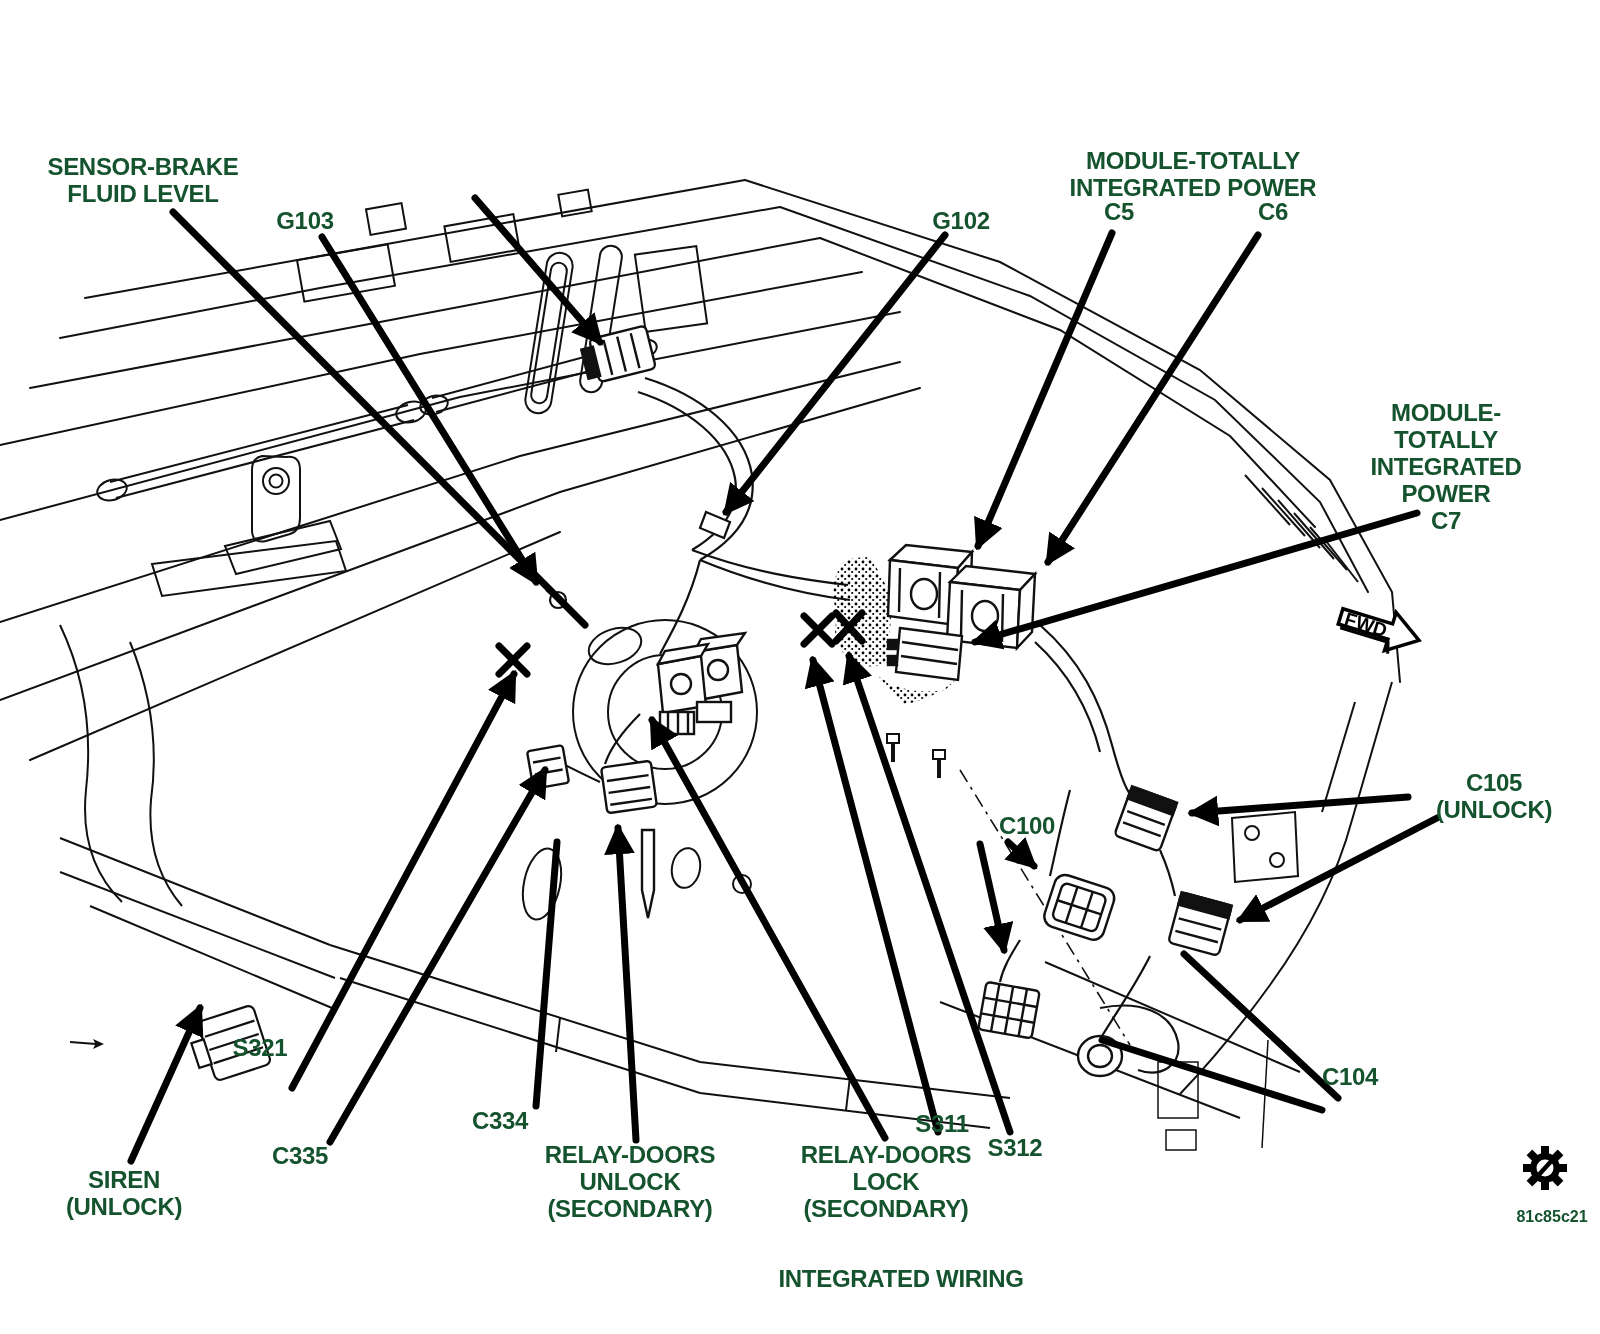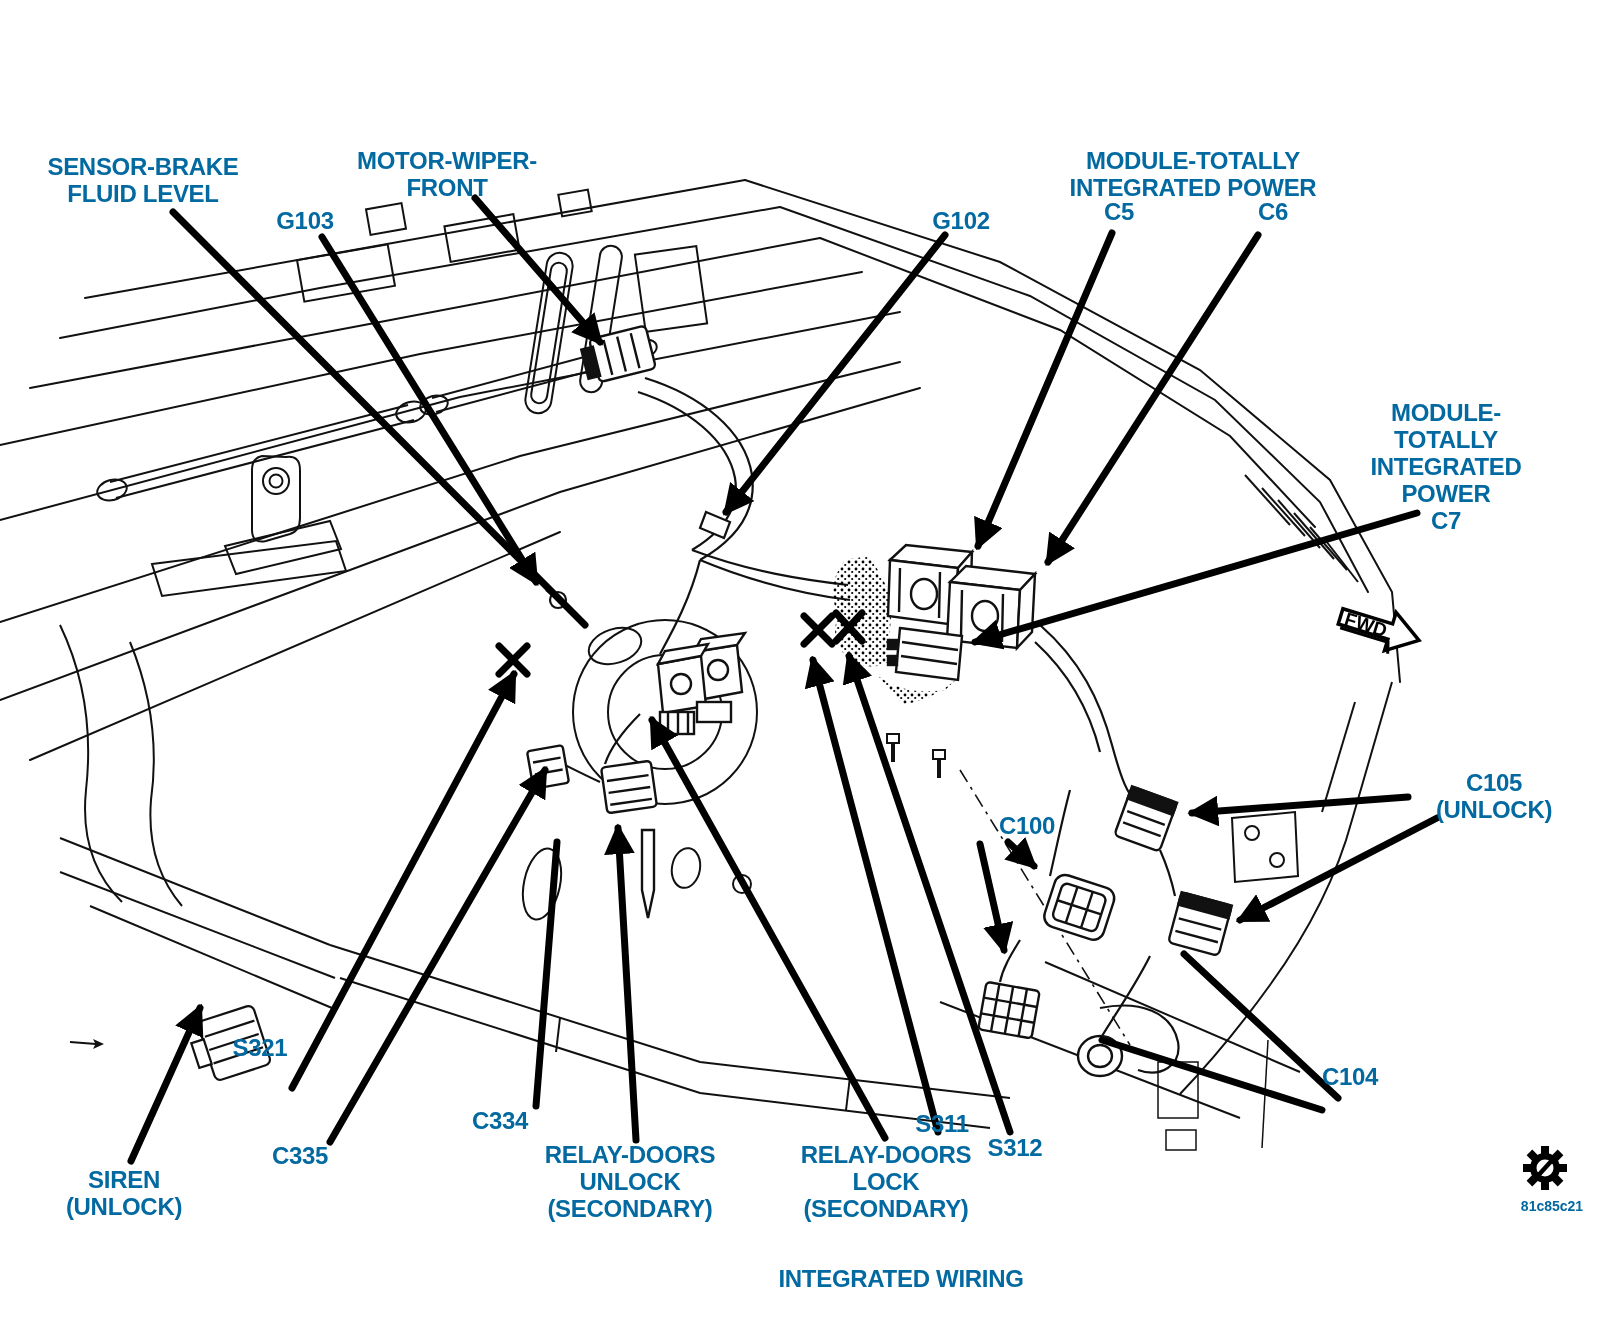--- a/index.html
+++ b/index.html
@@ -1,22 +1,22 @@
 <!DOCTYPE html>
 <html><head>
 <meta charset="utf-8">
 <style>
   html,body{margin:0;padding:0;background:#ffffff;}
   #stage{position:relative;width:1600px;height:1334px;background:#fff;overflow:hidden;
          font-family:"Liberation Sans","DejaVu Sans",sans-serif;}
   #art{position:absolute;left:0;top:0;}
-  .callout{position:absolute;transform:translate(-50%,-50%);color:#0369a1;
+  .callout{position:absolute;transform:translate(-50%,-50%);color:#14532d;
            font-weight:700;font-size:24px;line-height:1.13;letter-spacing:-0.3px;
            text-align:center;white-space:pre-line;}
-  .small{font-size:14px;letter-spacing:0;}
+  .small{font-size:16px;letter-spacing:0;margin-top:10px;}
 </style>
 </head>
 <body>
 
 <div id="stage">
 
 <svg id="art" width="1600" height="1334" viewBox="0 0 1600 1334">
   <defs>
     <marker id="ah" viewBox="0 0 10 10" refX="8.5" refY="5" markerWidth="4.4" markerHeight="4.4" orient="auto">
       <path d="M0,0 L10,5 L0,10 Z" fill="#000"></path>
@@ -328,22 +328,20 @@
             <rect x="-4" y="-22" width="8" height="9"></rect>
           </g>
     </g>
     <circle r="8.5" fill="#fff"></circle>
     <path d="M-10,11 L10,-11" stroke="#000" stroke-width="4.5"></path>
   </g>
 </svg>
 
 <div class="callout" style="left:143px;top:180px">SENSOR-BRAKE
 FLUID LEVEL</div>
-<div class="callout" style="left:447px;top:174px">MOTOR-WIPER-
-FRONT</div>
 <div class="callout" style="left:305px;top:221px">G103</div>
 <div class="callout" style="left:961px;top:221px">G102</div>
 <div class="callout" style="left:1193px;top:174px">MODULE-TOTALLY
 INTEGRATED POWER</div>
 <div class="callout" style="left:1119px;top:212px">C5</div>
 <div class="callout" style="left:1273px;top:212px">C6</div>
 <div class="callout" style="left:1446px;top:467px">MODULE-TOTALLY
 INTEGRATED POWER
 C7</div>
 <div class="callout" style="left:1494px;top:796px">C105 (UNLOCK)</div>

